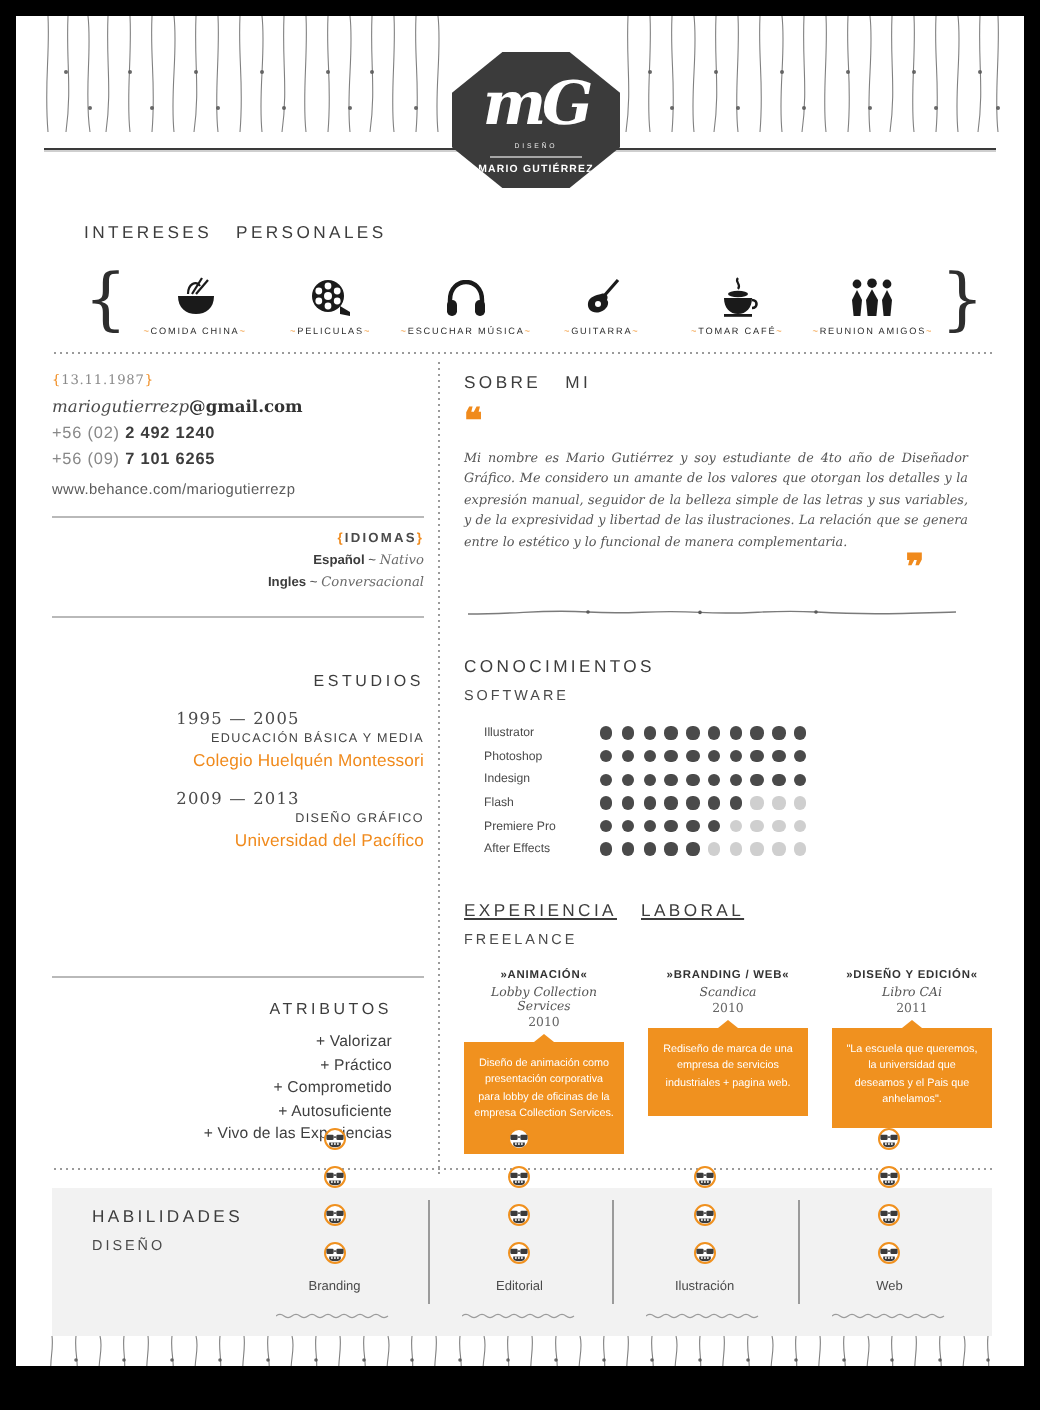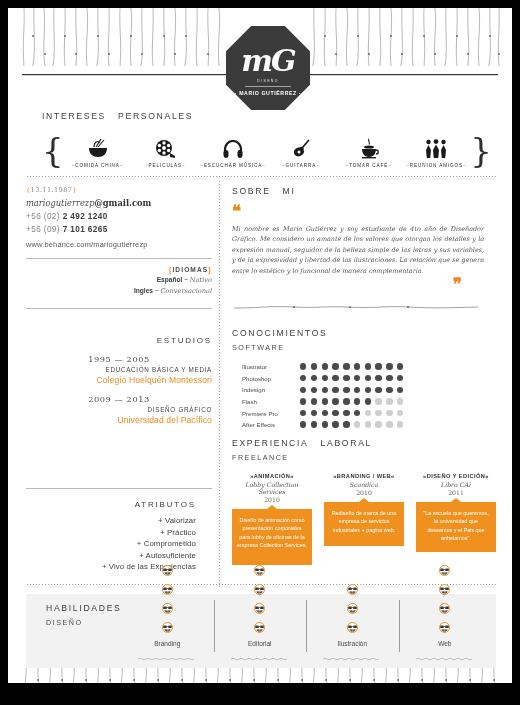--- a/index.html
+++ b/index.html
@@ -33,21 +33,21 @@
     background: linear-gradient(to bottom,#3a3a3a 0 1px,#cfcfcf 1px 2px);
   }
 
   
   .logo-wrap {
     position: absolute; left: 218px; top: 18px;
     width: 84px; height: 84px;
     z-index: 6;
   }
   .logo-badge {
-    width: 84px; height: 84px;
+    width: 84px; height: 68px;
     background: #3b3b3b;
     clip-path: polygon(30% 0%,70% 0%,100% 30%,100% 70%,70% 100%,30% 100%,0% 70%,0% 30%);
     display: flex; flex-direction: column;
     align-items: center; justify-content: center;
     color: #fff;
   }
   .logo-mg {
     font-family: "DejaVu Serif", serif;
     font-style: italic;
     font-weight: bold;
@@ -598,21 +598,21 @@
               <span class="dot" style="background: rgb(74, 74, 74);"></span>
               <span class="dot" style="background: rgb(207, 207, 207);"></span>
               <span class="dot" style="background: rgb(207, 207, 207);"></span>
               <span class="dot" style="background: rgb(207, 207, 207);"></span>
               <span class="dot" style="background: rgb(207, 207, 207);"></span>
               <span class="dot" style="background: rgb(207, 207, 207);"></span>
             </div>
           </div>
         </div>
 
-      <div class="sec-title" style="margin-top:8px;">
+      <div class="sec-title" style="margin-top:20px;text-decoration:underline;">
         <span>EXPERIENCIA</span><span class="w2">LABORAL</span>
       </div>
       <div class="sec-sub">FREELANCE</div>
 
       <div class="exp-row" style="margin-top:11px;">
         <div class="exp-card">
           <div class="exp-role">»Animación«</div>
           <div class="exp-co">Lobby Collection Services</div>
           <div class="exp-year">2010</div>
           <div class="exp-box h1">Diseño de animación como presentación corporativa para lobby de oficinas de la empresa Collection Services.</div>

